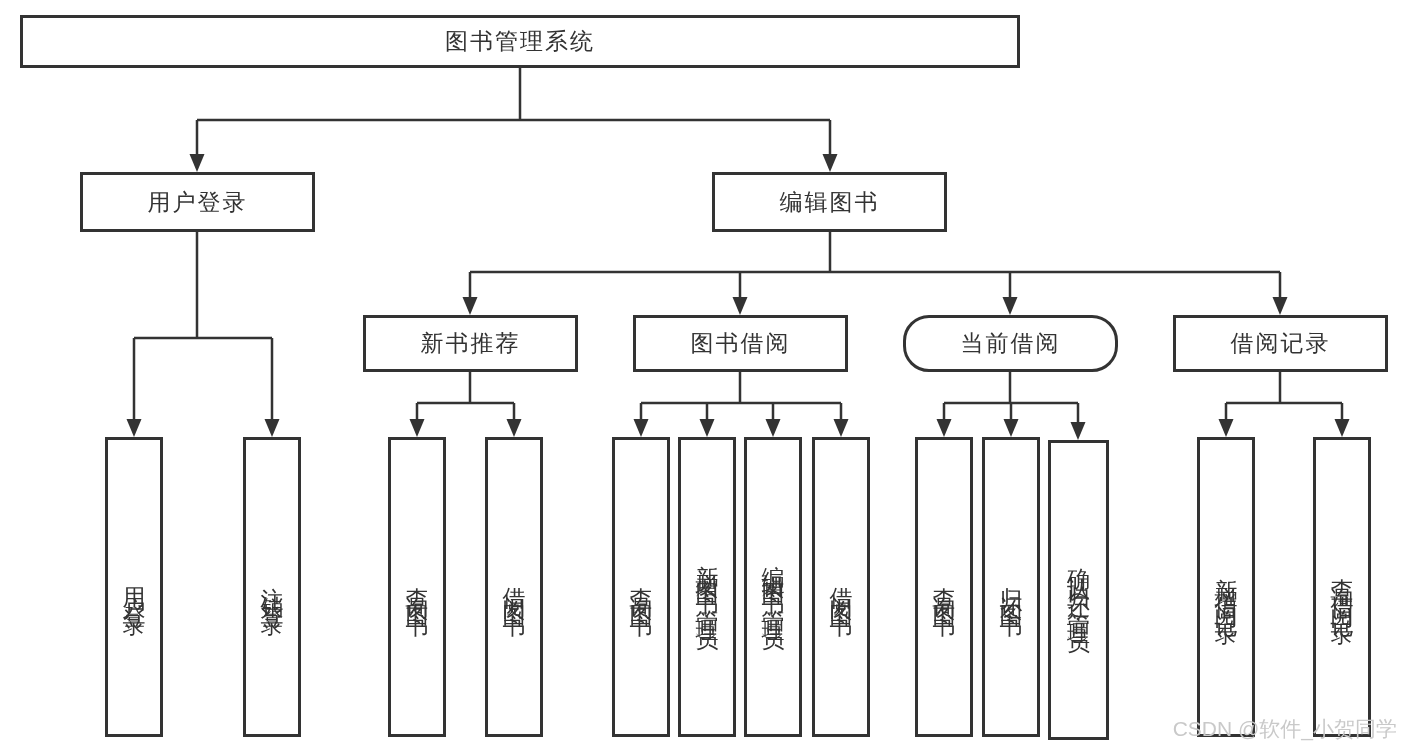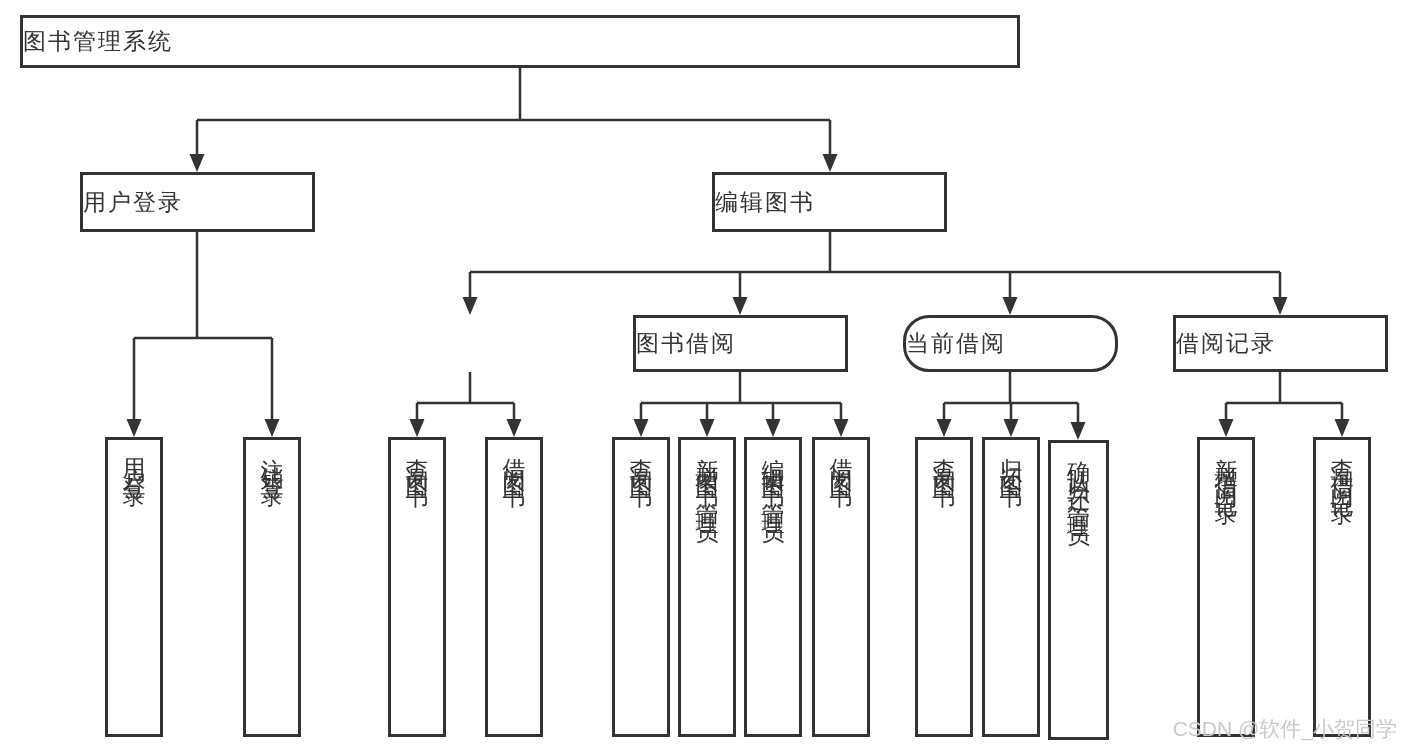--- a/index.html
+++ b/index.html
@@ -22,20 +22,21 @@
     z-index: 1;
   }
   .node {
     position: absolute;
     box-sizing: border-box;
     border: 3px solid #333333;
     background: #ffffff;
     color: #333333;
     display: flex;
     align-items: center;
+    justify-content: center;
     z-index: 2;
   }
   .hnode {
     font-size: 23px;
     letter-spacing: 2px;
     white-space: nowrap;
   }
   .vnode {
     writing-mode: vertical-rl;
     text-orientation: mixed;
@@ -125,20 +126,23 @@
     <span>图书管理系统</span>
   </div>
 
   <div class="node hnode n-user">
     <span>用户登录</span>
   </div>
   <div class="node hnode n-mgmt">
     <span>编辑图书</span>
   </div>
 
+  <div class="node hnode n-mod n-m0">
+    <span>新书推荐</span>
+  </div>
   <div class="node hnode n-mod n-m1">
     <span>图书借阅</span>
   </div>
   <div class="node hnode n-mod n-m2">
     <span>当前借阅</span>
   </div>
   <div class="node hnode n-mod n-m3">
     <span>借阅记录</span>
   </div>
 

